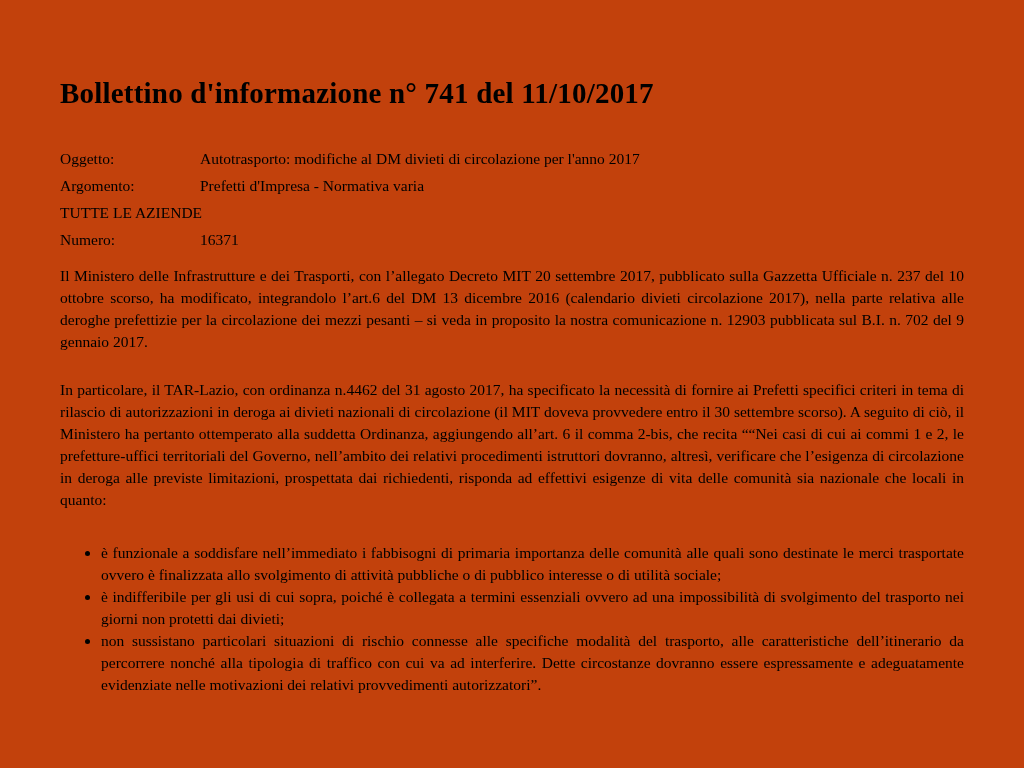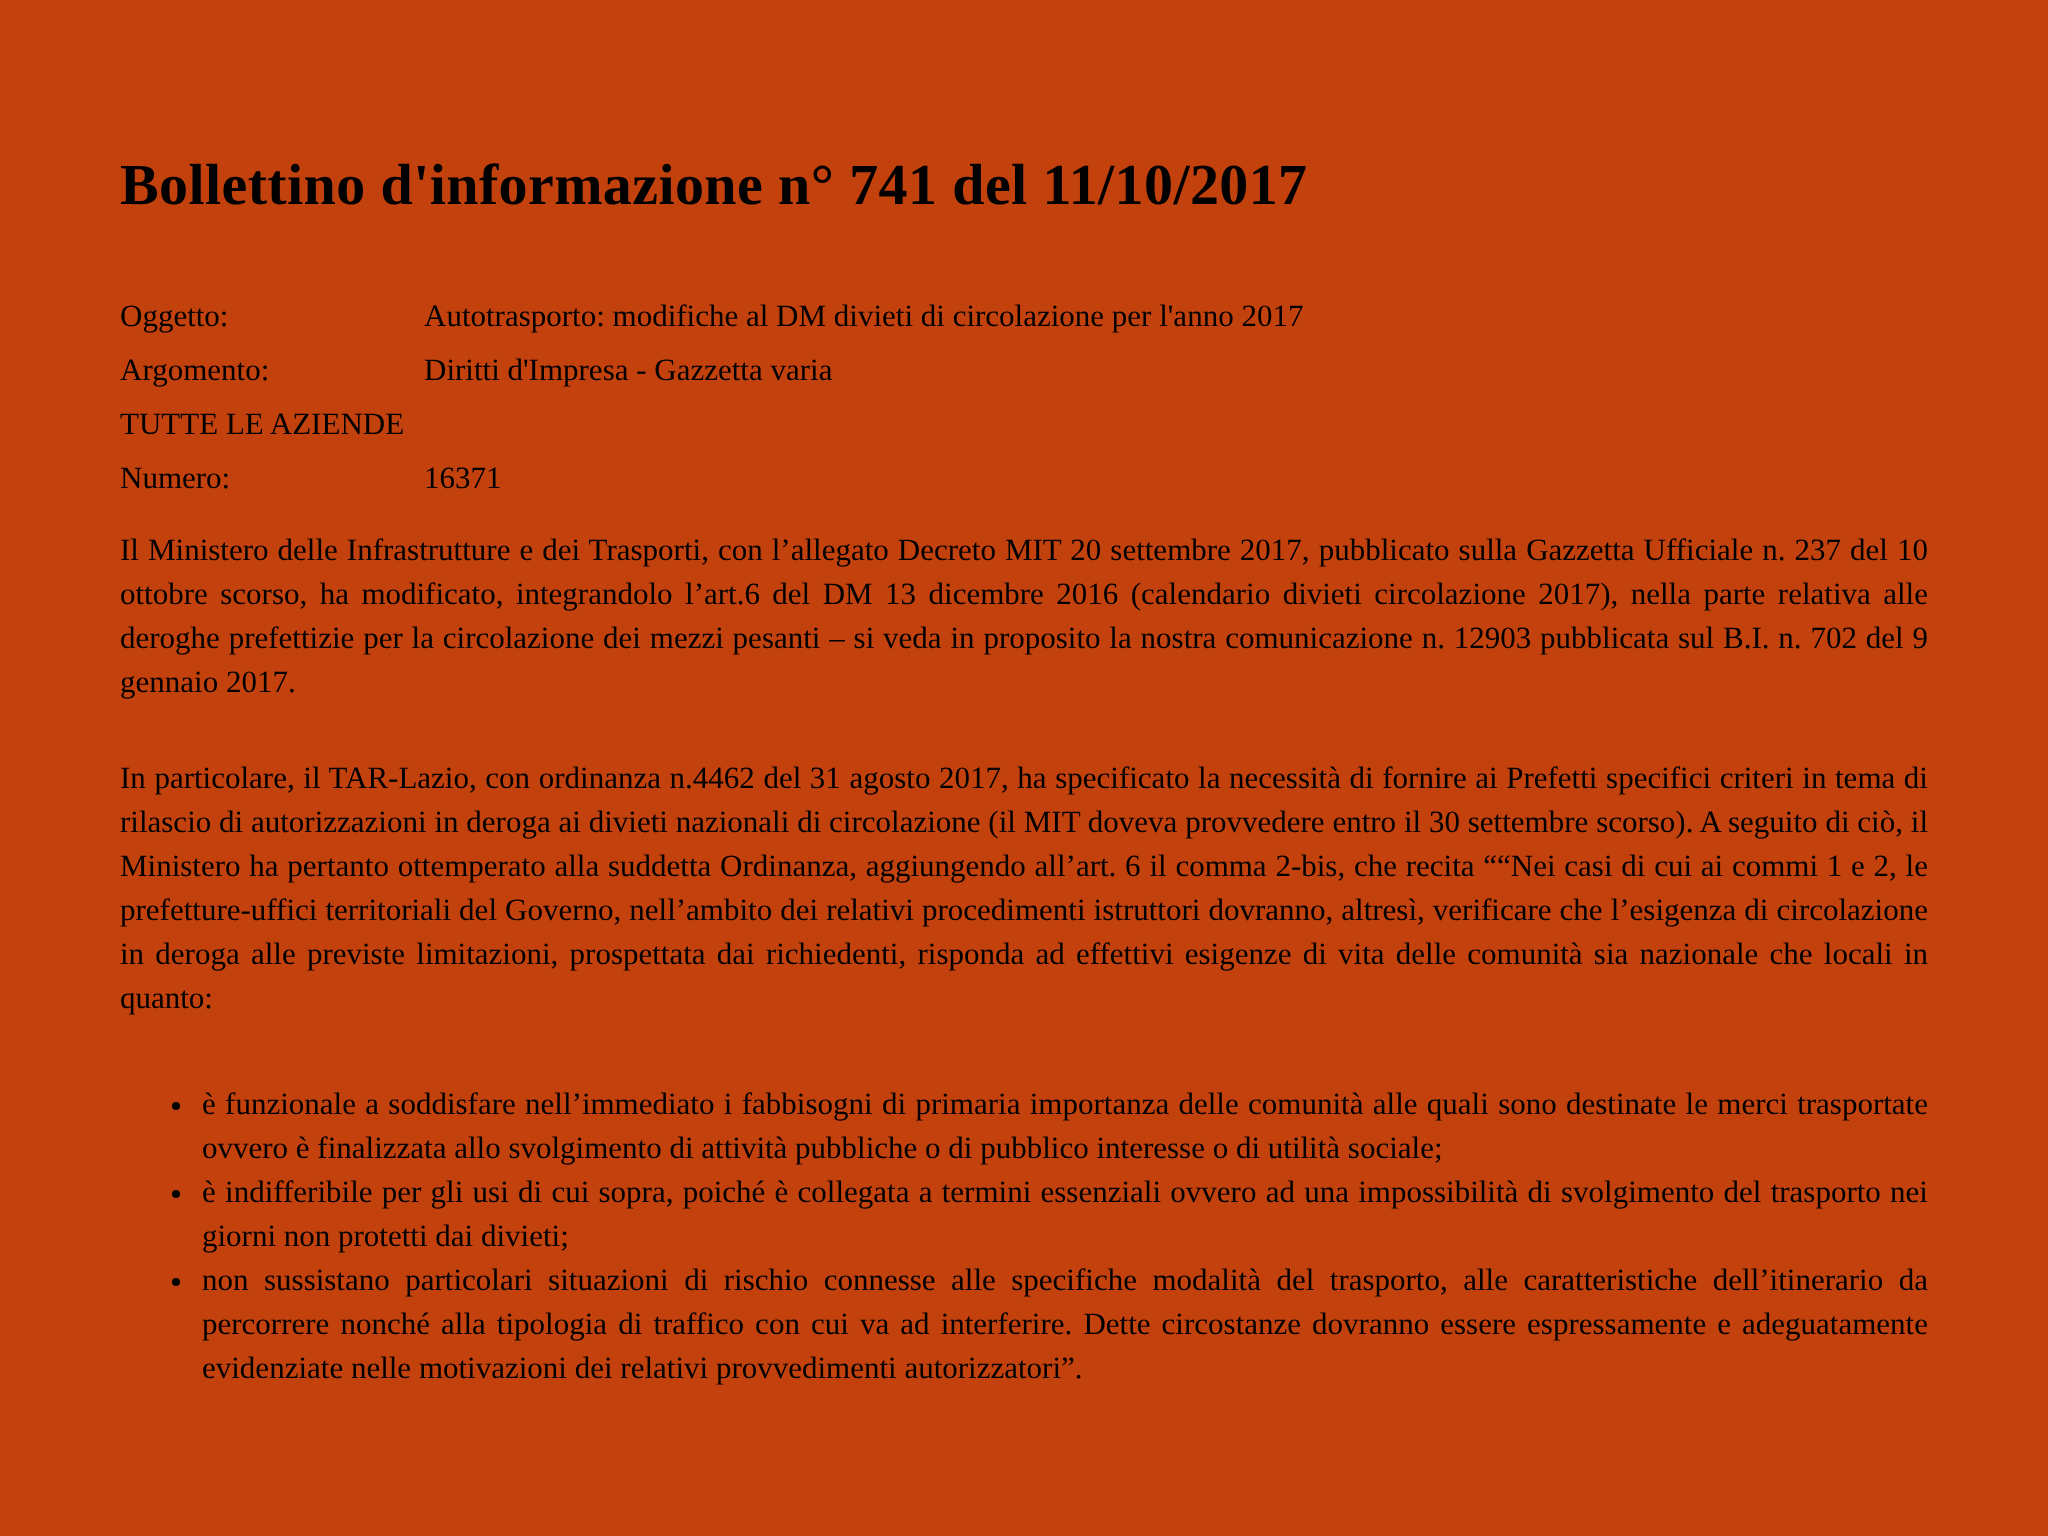--- a/index.html
+++ b/index.html
@@ -29,21 +29,20 @@
     line-height: 1.2;
     white-space: nowrap;
   }
   .meta {
     margin-top: 34px;
   }
   .meta-row {
     display: flex;
     line-height: 27px;
     font-size: 15.5px;
-    gap: 12px;
   }
   .meta-label {
     width: 140px;
     flex: 0 0 140px;
   }
   .meta-value {
     flex: 1 1 auto;
   }
   .body-text p.para {
     margin: 0;
@@ -74,21 +73,21 @@
 
     <h1 class="title">Bollettino d'informazione n° 741 del 11/10/2017</h1>
 
     <div class="meta">
       <div class="meta-row">
         <span class="meta-label">Oggetto:</span>
         <span class="meta-value">Autotrasporto: modifiche al DM divieti di circolazione per l'anno 2017</span>
       </div>
       <div class="meta-row">
         <span class="meta-label">Argomento:</span>
-        <span class="meta-value">Diritti d'Impresa - Gazzetta varia</span>
+        <span class="meta-value">Prefetti d'Impresa - Normativa varia</span>
       </div>
       <div class="meta-row">
         <span class="meta-value">TUTTE LE AZIENDE</span>
       </div>
       <div class="meta-row">
         <span class="meta-label">Numero:</span>
         <span class="meta-value">16371</span>
       </div>
     </div>
 

